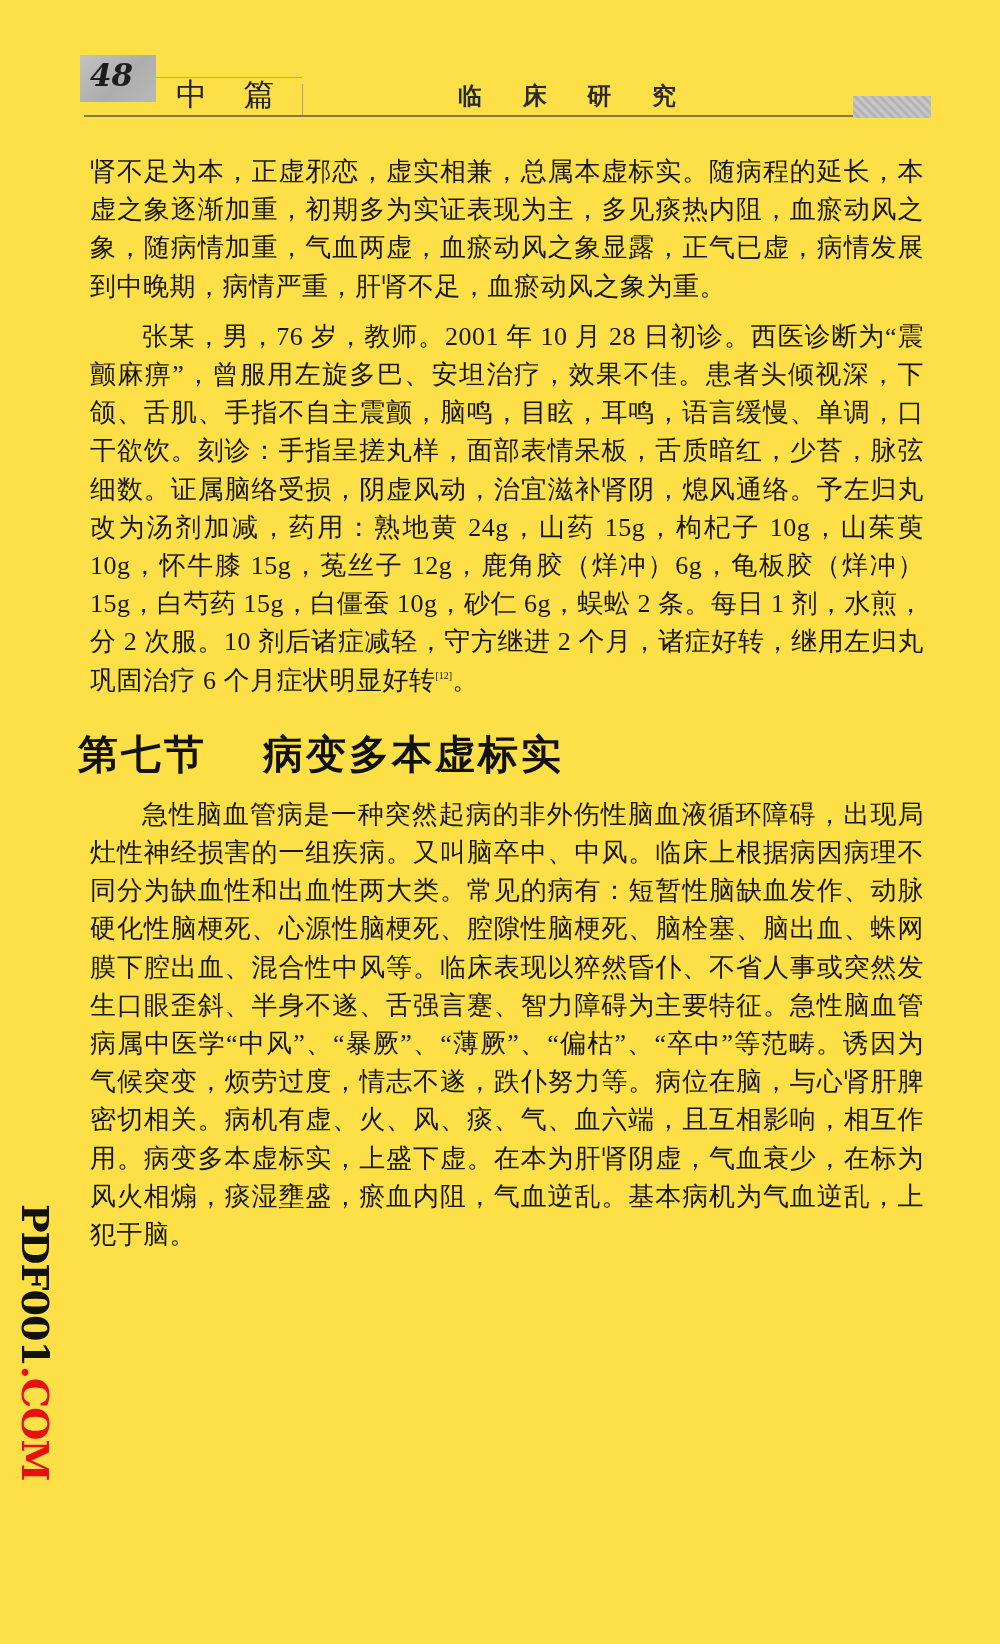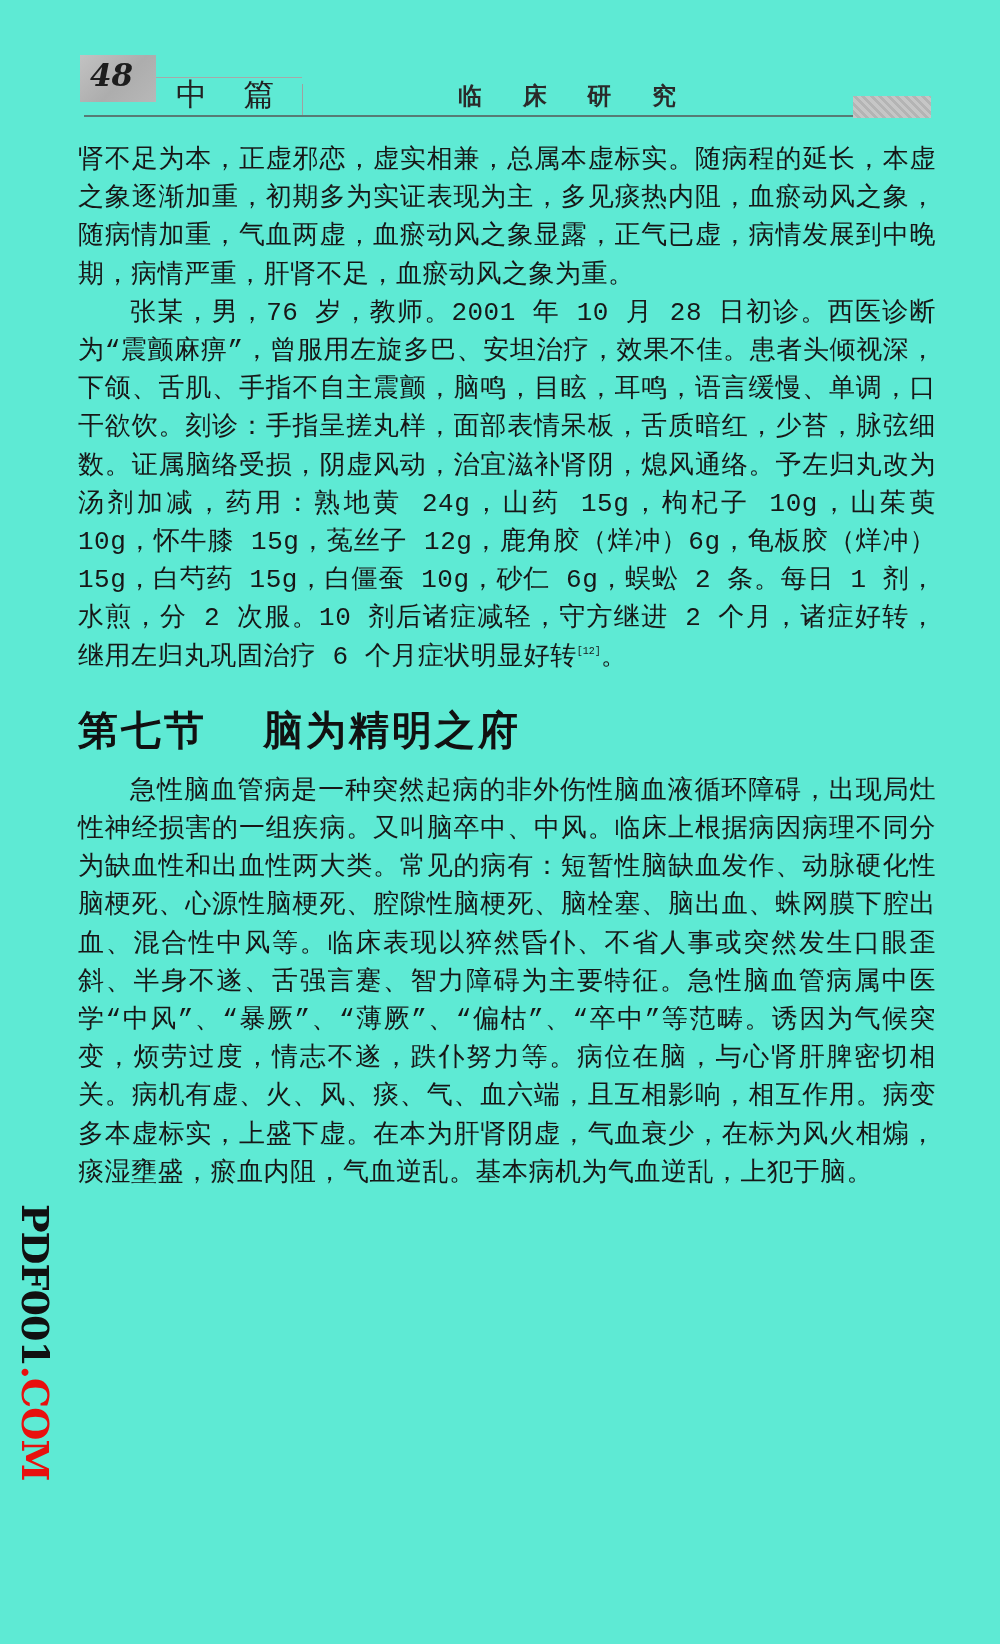--- a/index.html
+++ b/index.html
@@ -1,21 +1,21 @@
 <!DOCTYPE html>
 <html><head>
 <meta charset="utf-8">
 <style>
   html,body { margin:0; padding:0; background:#e9e9e9; }
   .page {
     position: relative;
     width: 1000px;
     height: 1644px;
     margin: 0 auto;
-    background: #5eead4;
+    background: #fde047;
     overflow: hidden;
     font-family: "Liberation Serif", "DejaVu Serif", serif;
     color: #171717;
   }
 
   
   .pagenum-box {
     position: absolute; left: 80px; top: 55px;
     width: 76px; height: 47px;
     background: linear-gradient(135deg, #c2c2c2 0%, #adadad 55%, #b8b8b8 100%);
@@ -57,21 +57,21 @@
     background: repeating-linear-gradient(45deg, #c6c6c6 0 3px, #b4b4b4 3px 6px);
   }
 
   
   .content {
     position: absolute; left: 78px; top: 141px; width: 858px;
     font-size: 26px; line-height: 38.2px;
     text-align: justify; text-align-last: left;
     letter-spacing: 0.5px;
   }
-  .content p { margin: 0; font-family: Liberation Mono, monospace; }
+  .content p { margin: 12px; }
   .indent { text-indent: 2em; }
   .case-heading { font-weight: bold; text-indent: 2em; }
   .note { font-style: italic; }
   .note-label { font-weight: bold; }
   sup.ref {
     font-size: 10px; line-height: 0; vertical-align: super;
     letter-spacing: 0;
   }
 
   .section-heading {
@@ -110,21 +110,21 @@
   <div class="right-box"></div>
 
   <div class="content">
 
     <p>肾不足为本，正虚邪恋，虚实相兼，总属本虚标实。随病程的延长，本虚之象逐渐加重，初期多为实证表现为主，多见痰热内阻，血瘀动风之象，随病情加重，气血两虚，血瘀动风之象显露，正气已虚，病情发展到中晚期，病情严重，肝肾不足，血瘀动风之象为重。</p>
 
 
     <p class="indent"><span>张某，男，76 岁，教师。2001 年 10 月 28 日初诊。西医诊断为“震颤麻痹”，曾服用左旋多巴、安坦治疗，效果不佳。患者头倾视深，下颌、舌肌、手指不自主震颤，脑鸣，目眩，耳鸣，语言缓慢、单调，口干欲饮。刻诊：手指呈搓丸样，面部表情呆板，舌质暗红，少苔，脉弦细数。证属脑络受损，阴虚风动，治宜滋补肾阴，熄风通络。予左归丸改为汤剂加减，药用：熟地黄 24g，山药 15g，枸杞子 10g，山茱萸 10g，怀牛膝 15g，菟丝子 12g，鹿角胶（烊冲）6g，龟板胶（烊冲）15g，白芍药 15g，白僵蚕 10g，砂仁 6g，蜈蚣 2 条。每日 1 剂，水煎，分 2 次服。10 剂后诸症减轻，守方继进 2 个月，诸症好转，继用左归丸巩固治疗 6 个月症状明显好转</span><sup class="ref">[12]</sup><span>。</span></p>
 
 
-    <h2 class="section-heading"><span class="sec-num">第七节</span><span>脑为精明之府</span></h2>
+    <h2 class="section-heading"><span class="sec-num">第七节</span><span>病变多本虚标实</span></h2>
 
     <p class="indent">急性脑血管病是一种突然起病的非外伤性脑血液循环障碍，出现局灶性神经损害的一组疾病。又叫脑卒中、中风。临床上根据病因病理不同分为缺血性和出血性两大类。常见的病有：短暂性脑缺血发作、动脉硬化性脑梗死、心源性脑梗死、腔隙性脑梗死、脑栓塞、脑出血、蛛网膜下腔出血、混合性中风等。临床表现以猝然昏仆、不省人事或突然发生口眼歪斜、半身不遂、舌强言蹇、智力障碍为主要特征。急性脑血管病属中医学“中风”、“暴厥”、“薄厥”、“偏枯”、“卒中”等范畴。诱因为气候突变，烦劳过度，情志不遂，跌仆努力等。病位在脑，与心肾肝脾密切相关。病机有虚、火、风、痰、气、血六端，且互相影响，相互作用。病变多本虚标实，上盛下虚。在本为肝肾阴虚，气血衰少，在标为风火相煽，痰湿壅盛，瘀血内阻，气血逆乱。基本病机为气血逆乱，上犯于脑。</p>
 
   </div>
 
   <div class="watermark">
     <span>PDF001</span><span style="color: rgb(232, 16, 14);">.COM</span>
   </div>
 
 </div>

